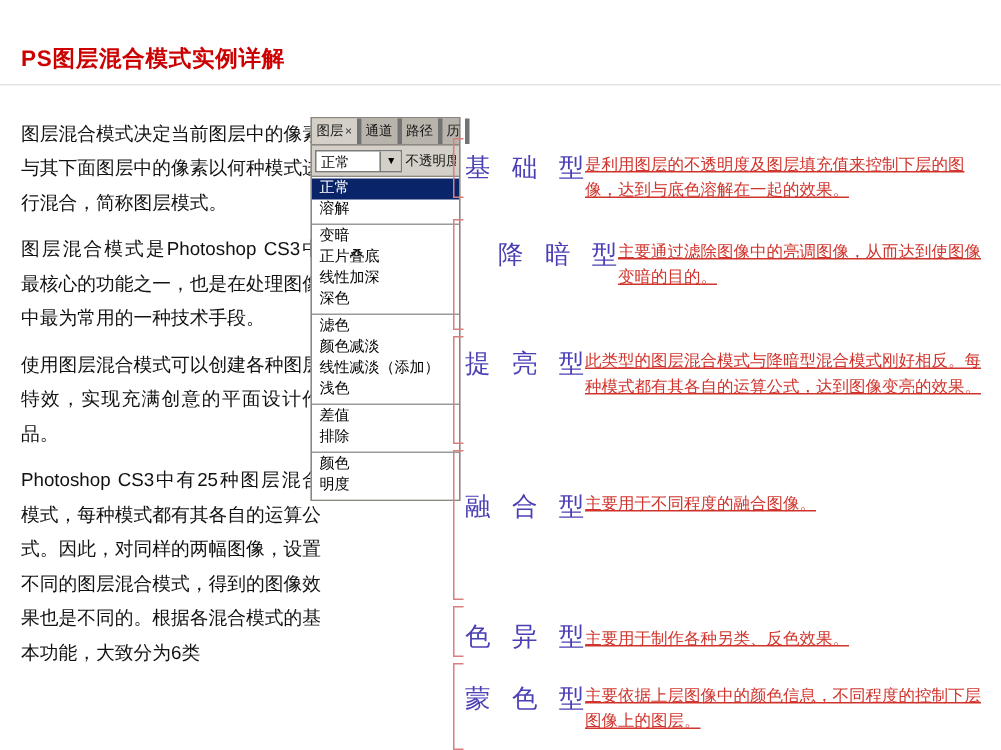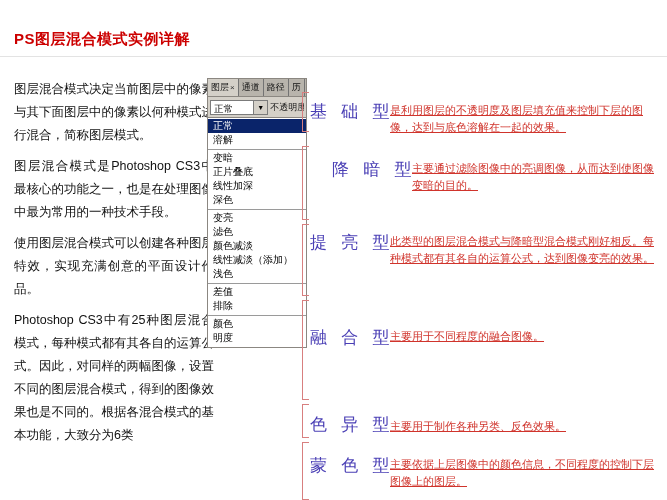--- a/index.html
+++ b/index.html
@@ -66,21 +66,21 @@
     display: flex;
     align-items: stretch;
     height: 17px;
     background: #b8b4ac;
     border-bottom: 1px solid #8b8781;
     font-size: 9px;
     color: #141414;
   }
   .ps-tab {
     padding: 3px 3px 0 3px;
-    border-right: 1px solid #737373;
+    border-right: 3px solid #737373;
     line-height: 11px;
     white-space: nowrap;
   }
   .ps-tab.active {
     background: #d4d0c8;
     font-weight: normal;
   }
   .ps-tab .x {
     font-size: 8px;
     color: #333;
@@ -230,21 +230,20 @@
         <div class="ps-item selected">正常</div>
         <div class="ps-item">溶解</div>
       </div>
       <div class="ps-group">
         <div class="ps-item">变暗</div>
         <div class="ps-item">正片叠底</div>
         <div class="ps-item">线性加深</div>
         <div class="ps-item">深色</div>
       </div>
       <div class="ps-group">
-        <div class="ps-item">变亮</div>
         <div class="ps-item">滤色</div>
         <div class="ps-item">颜色减淡</div>
         <div class="ps-item">线性减淡（添加）</div>
         <div class="ps-item">浅色</div>
       </div>
       <div class="ps-group">
         <div class="ps-item">差值</div>
         <div class="ps-item">排除</div>
       </div>
       <div class="ps-group">

